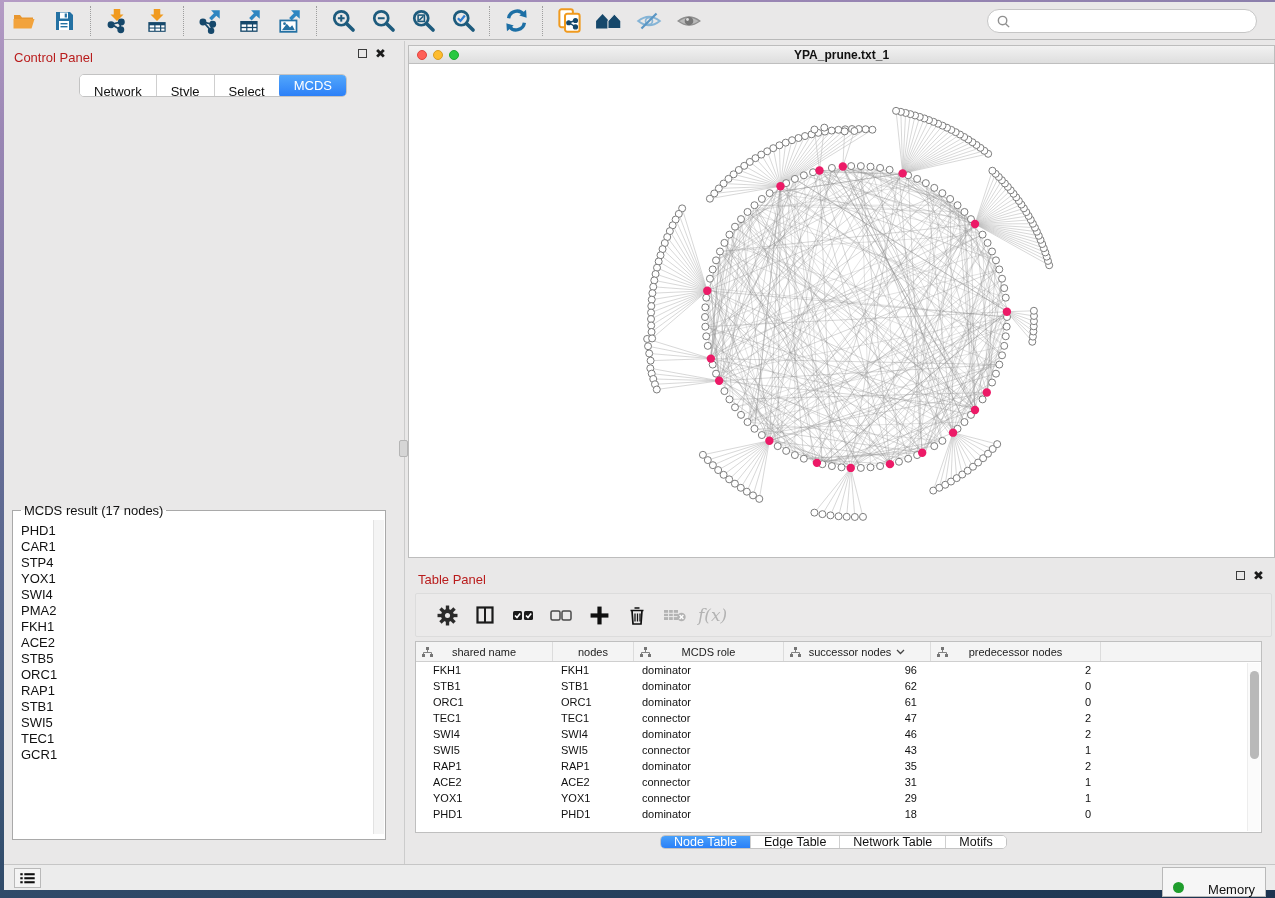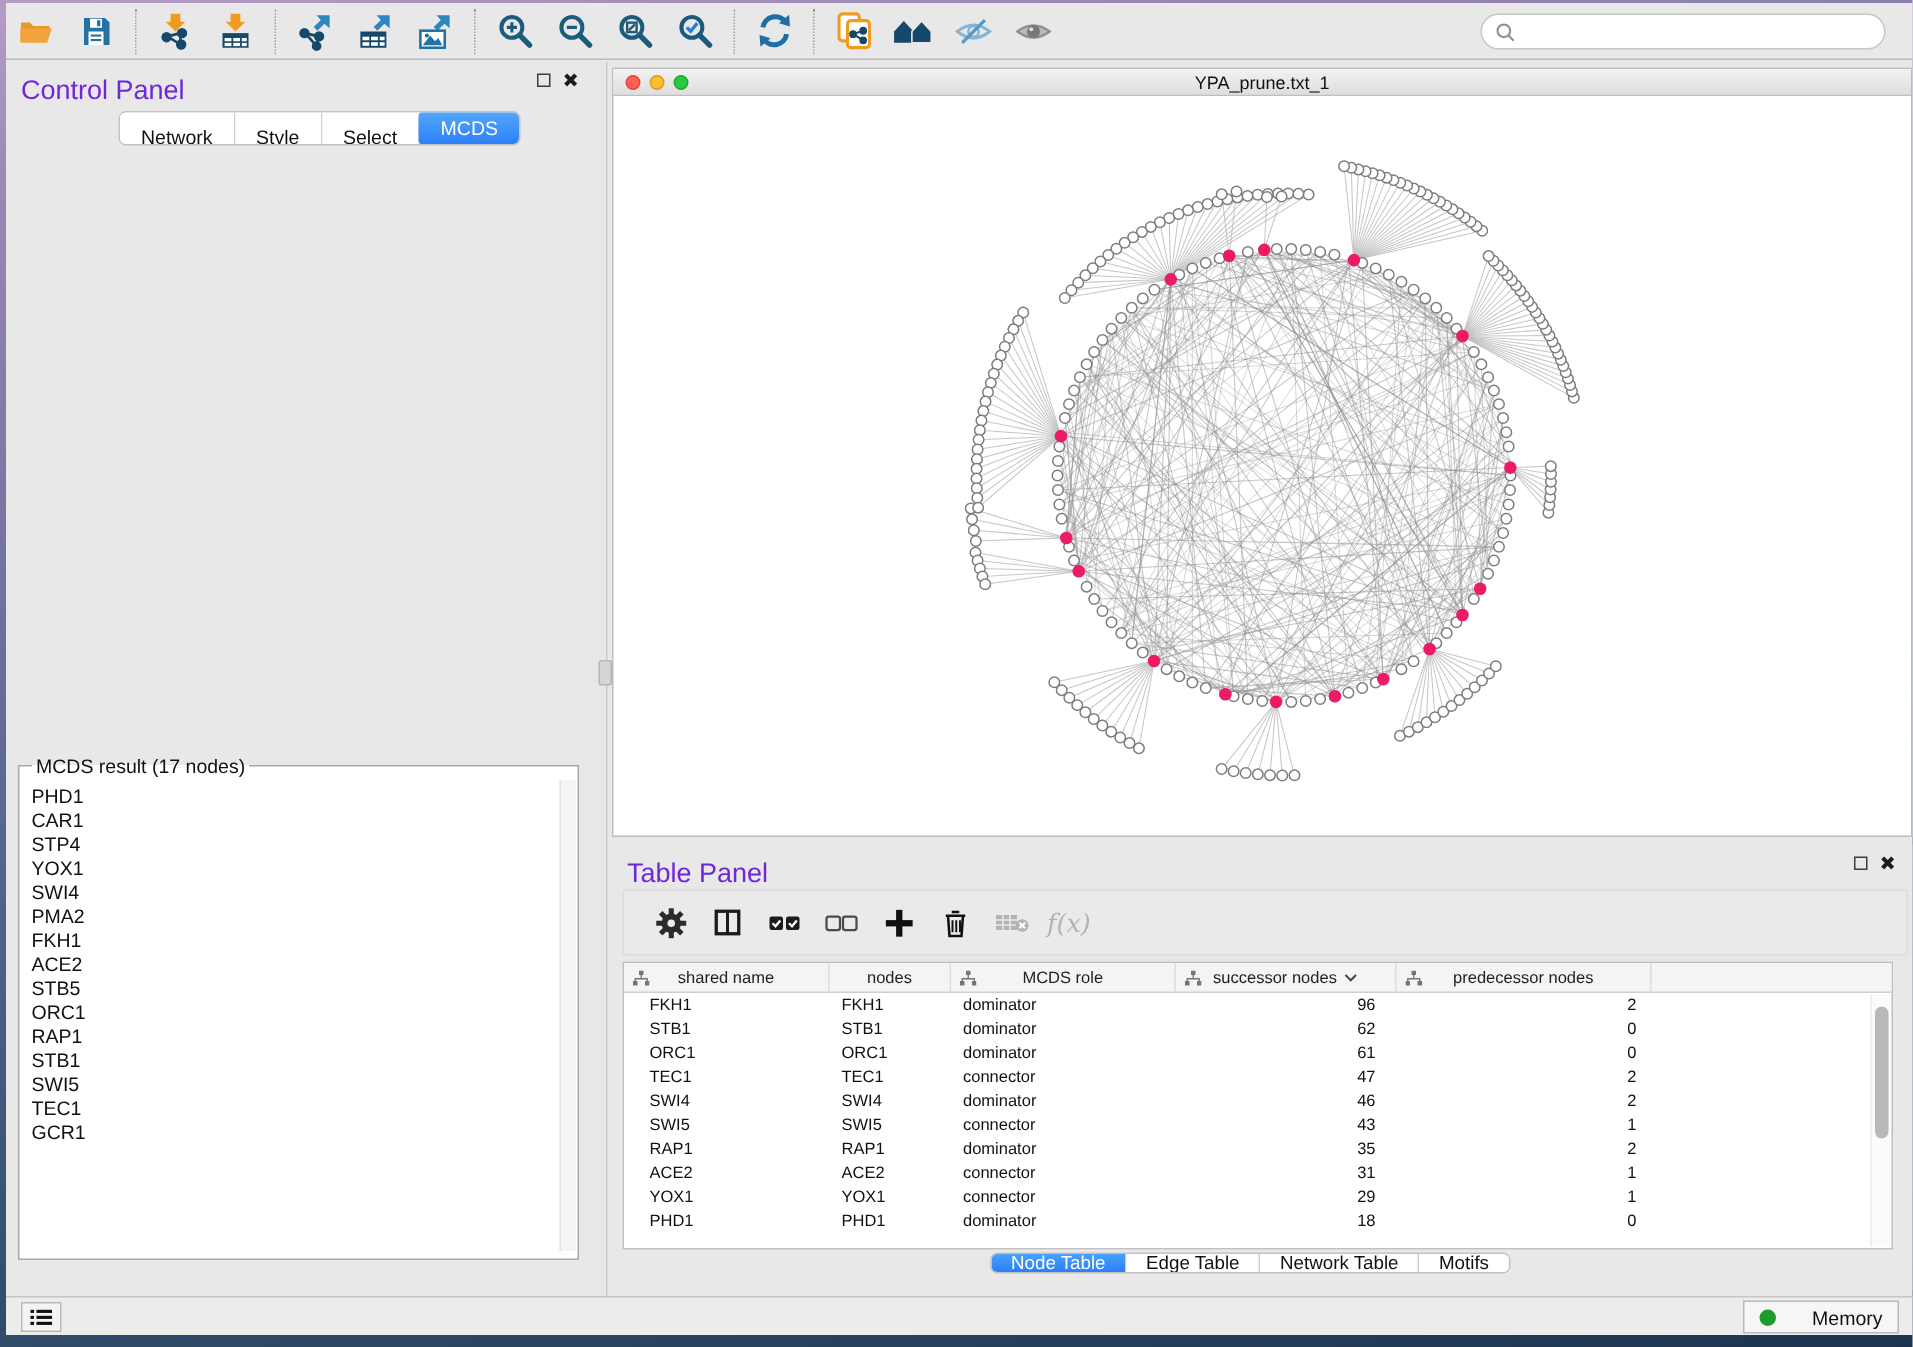--- a/index.html
+++ b/index.html
@@ -15,21 +15,21 @@
   .toolbar { position:absolute; left:0; top:0; width:100%; height:38px; background:#e9e8e8;
              border-bottom:1px solid #b9b9b9; display:flex; align-items:center; }
   .tbtn { width:40px; height:32px; display:flex; align-items:center; justify-content:center; }
   .tsep { width:1px; height:30px; border-left:1px dotted #9e9e9e; margin:0 6px; }
   .searchbox { position:absolute; right:18px; top:7px; width:270px; height:24px; background:#fff;
                border:1px solid #c6c6c6; border-radius:12px; display:flex; align-items:center; padding-left:8px; }
   .searchbox input { border:none; outline:none; flex:1; font-size:12px; background:transparent; padding-left:5px; }
 
   
   .cpanel { position:absolute; left:0; top:39px; width:398px; bottom:26px; background:#e9e8e8; }
-  .panel-title { position:absolute; left:10px; top:9px; font-size:18px; color:#6d28d9; }
+  .panel-title { position:absolute; left:10px; top:9px; font-size:13px; color:#b91c1c; }
   .winbtns { position:absolute; display:flex; gap:8px; align-items:center; }
   .float-glyph { width:9px; height:9px; border:1.5px solid #3c3c3c; display:inline-block; }
   .close-glyph { font-size:13px; font-weight:bold; color:#1b1b1b; line-height:9px; }
 
   .seg-tabs { position:absolute; left:75px; top:33px; display:flex; height:23px;
               border:1px solid #c3c3c3; border-radius:5px; background:#fff; overflow:hidden; }
   .seg { padding:16px 14px; display:flex; align-items:center; font-size:13px; border-right:1px solid #cfcfcf; background:#fff; }
   .seg:last-child { border-right:none; }
   .seg.sel { background:linear-gradient(#55a9fb,#2a7ef8); color:#fff; border-right:none; border-radius:4px; margin:-1px; padding:0 15px; }
 
@@ -57,21 +57,21 @@
   .mcds-scroll { position:absolute; right:1px; top:2px; bottom:1px; width:11px; background:#f4f4f4; border-left:1px solid #e2e2e2; }
 
   .vsplit-line { position:absolute; left:400px; top:39px; bottom:26px; width:1px; background:#cccccc; }
   .vsplit-handle { position:absolute; left:395px; top:438px; width:9px; height:17px; background:#d6d6d6;
                    border:1px solid #b5b5b5; border-radius:2px; }
 
   
   .netwin { position:absolute; left:404px; top:43px; width:867px; height:513px; background:#fff;
             border:1px solid #bdbdbd; }
   .net-titlebar { position:absolute; left:0; top:0; width:100%; height:18px;
-                  background:linear-gradient(#f2f2f2,#dedede); border-bottom:1px solid #bfbfbf; }
+                  background:linear-gradient(#f2f2f2,#dedede); border-bottom:1px solid #bfbfbf;font-weight:bold; }
   .lights { position:absolute; left:8px; top:4px; display:flex; gap:6px; }
   .light { width:10px; height:10px; border-radius:50%; }
   .light.red { background:#ff5f57; border:0.5px solid #e0443e; }
   .light.yellow { background:#febc2e; border:0.5px solid #d89c21; }
   .light.green { background:#28c840; border:0.5px solid #1da82f; }
   .net-title { position:absolute; width:100%; text-align:center; top:2px; font-size:12px; color:#111; }
   .net-canvas { position:absolute; left:0; top:19px; width:865px; height:493px; }
 
   
   .tpanel { position:absolute; left:404px; top:561px; width:867px; height:297px; background:#e9e8e8; }
@@ -99,22 +99,22 @@
                  border:1px solid #c3c3c3; border-radius:5px; background:#fff; overflow:hidden; }
   .btab { padding:0 13px; display:flex; align-items:center; font-size:12.5px; border-right:1px solid #cfcfcf; background:#fff; }
   .btab:last-child { border-right:none; }
   .btab.sel { background:linear-gradient(#49a0fa,#2a80f8); color:#fff; }
 
   
   .statusbar { position:absolute; left:0; bottom:0; width:100%; height:26px; background:#ececec;
                border-top:1px solid #c6c6c6; }
   .liststatus-btn { position:absolute; left:10px; top:3px; width:27px; height:20px; background:#f4f4f4;
                     border:1px solid #b9b9b9; display:flex; align-items:center; justify-content:center; }
-  .memory-btn { position:absolute; right:9px; top:2px; height:22px; padding:0 10px; background:#f6f6f6;
-                border:1px solid #b9b9b9; display:flex; align-items:center; gap:24px; font-size:13px; }
+  .memory-btn { position:absolute; right:9px; top:2px; height:22px; padding:14px 10px; background:#f6f6f6;
+                border:1px solid #b9b9b9; display:flex; align-items:flex-start; gap:24px; font-size:13px; }
   .memdot { width:11px; height:11px; border-radius:50%; }
 </style>
 </head>
 <body>
 
 <div class="window">
 
   <div class="toolbar">
     <div class="tbtn">
       <svg width="26" height="24" viewBox="0 0 24 24">

